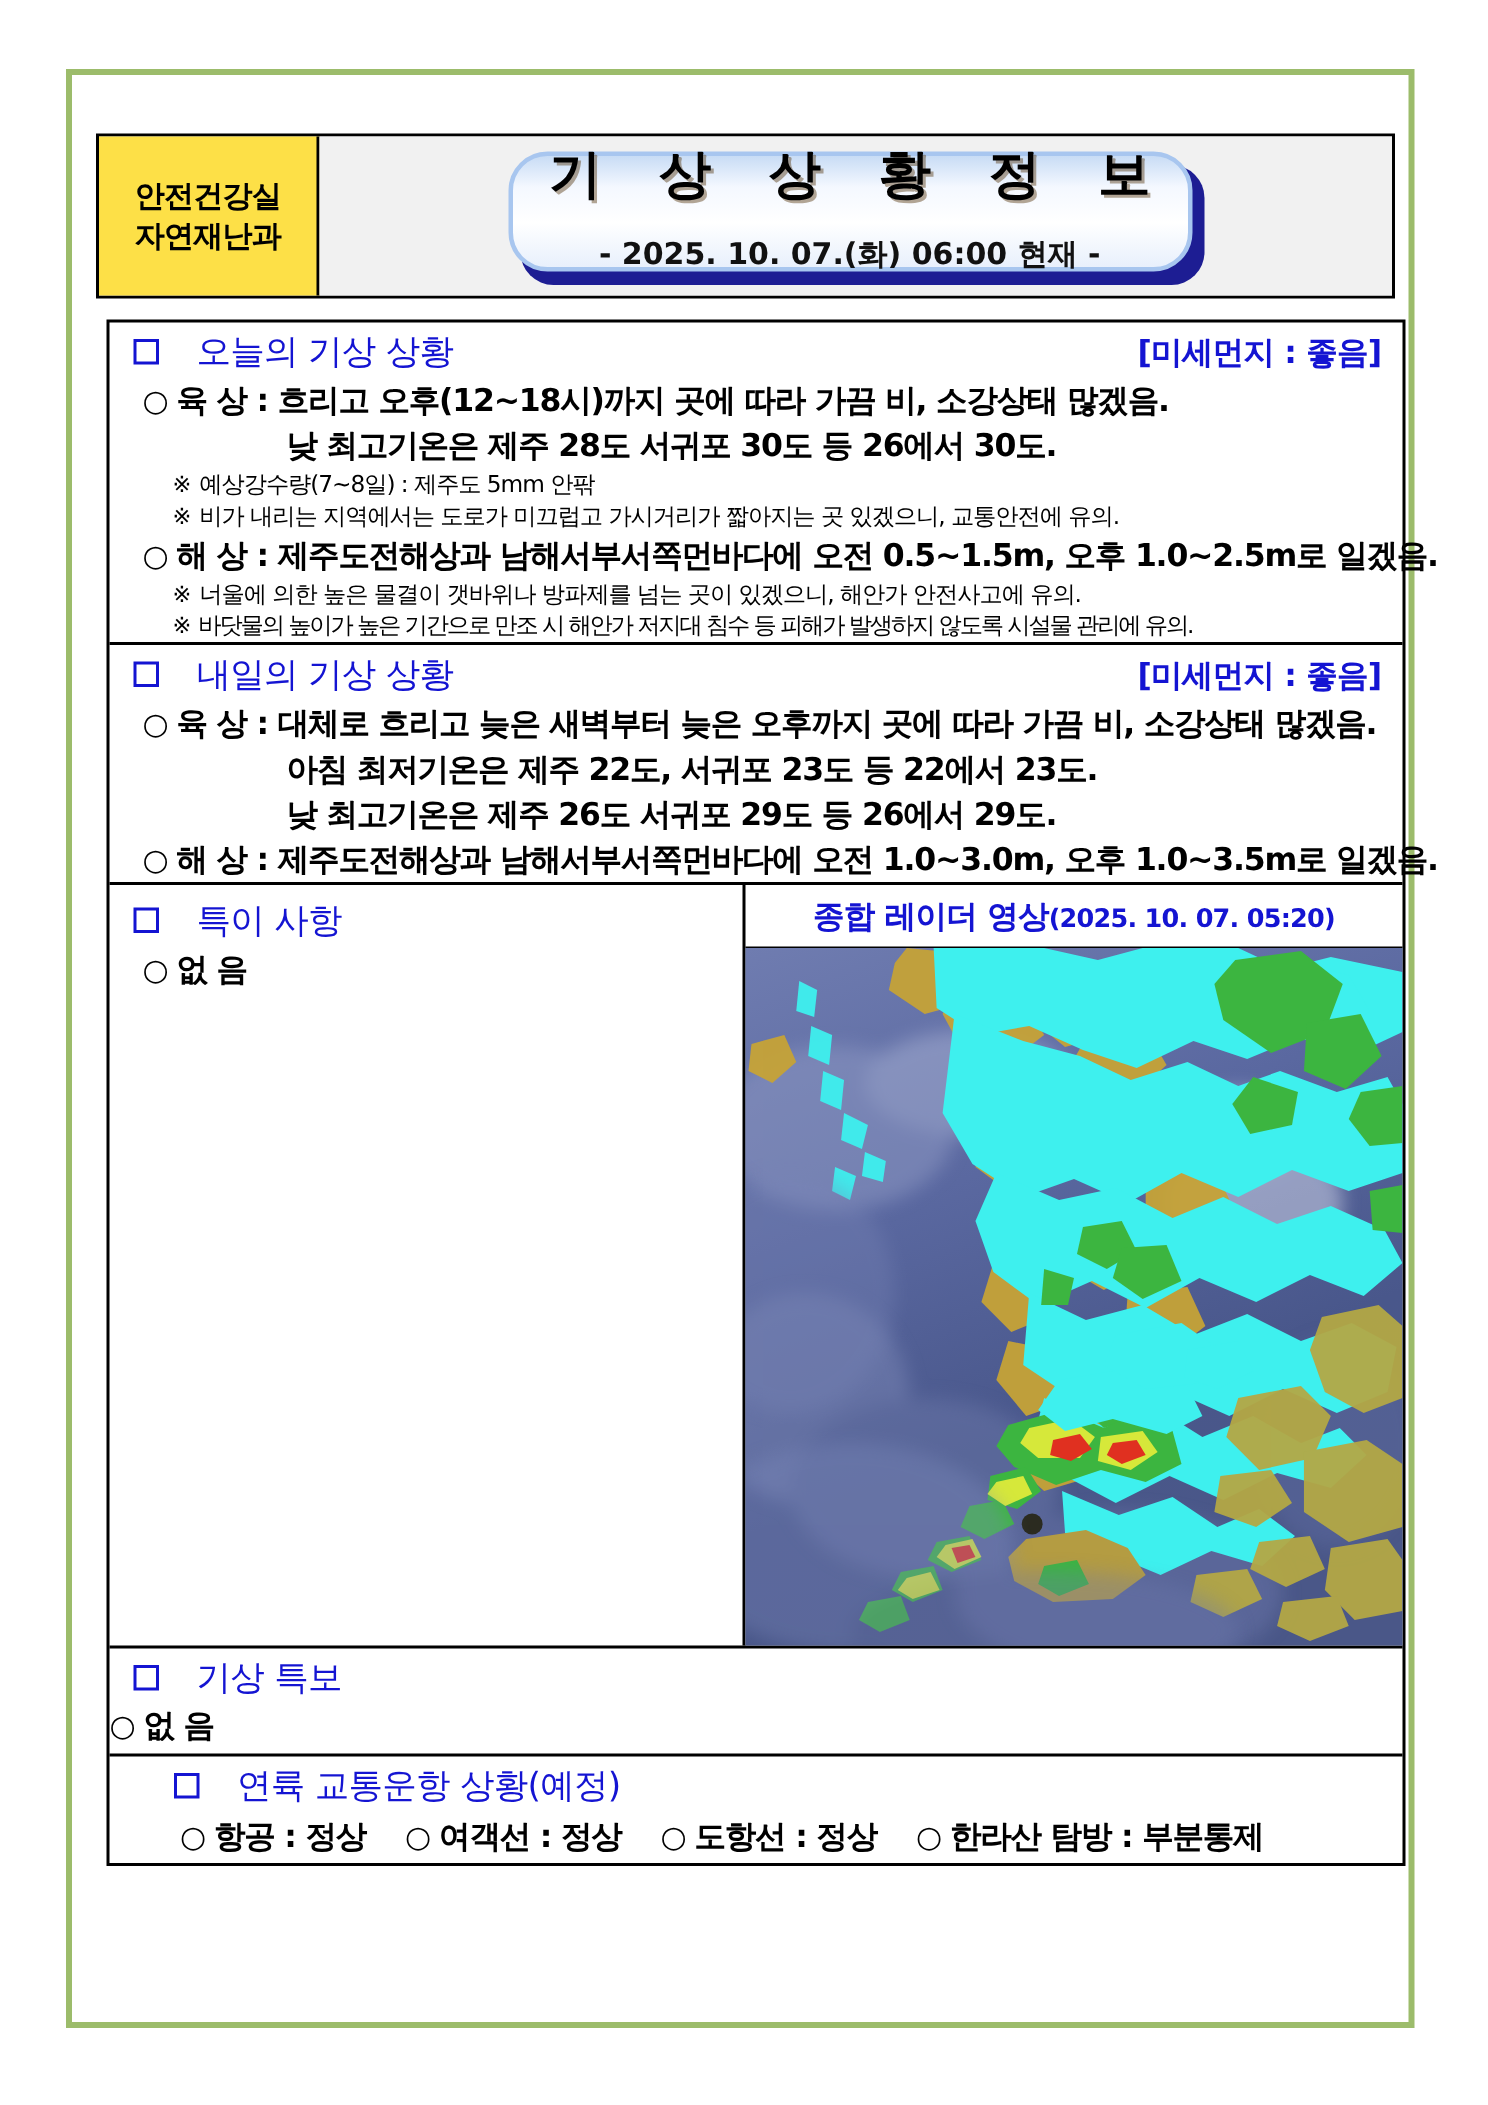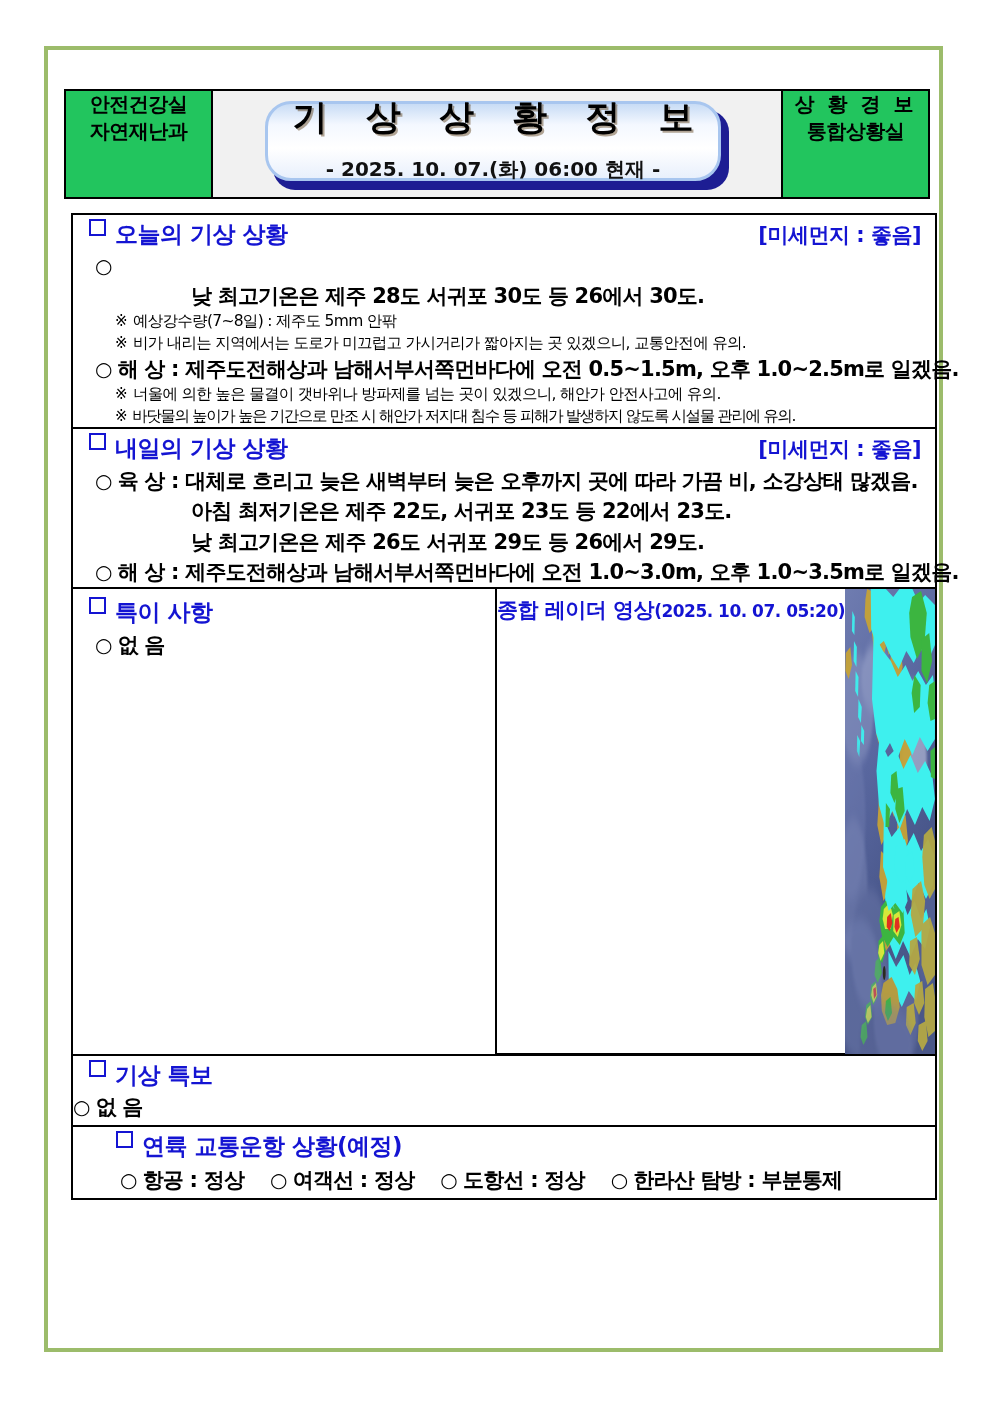--- a/index.html
+++ b/index.html
@@ -38,22 +38,22 @@
     box-sizing: border-box;
     display: flex;
     background: #ffffff;
   }
   .hdr-cell-left, .hdr-cell-right {
     width: 147px;
     flex: 0 0 147px;
     display: flex;
     flex-direction: column;
     align-items: center;
-    justify-content: flex-start;
-    background: #22c55e;
+    justify-content: center;
+    background: #fde047;
     box-sizing: border-box;
   }
   .hdr-cell-left { border-right: 2px solid #000; }
   .hdr-cell-right { border-left: 2px solid #000; }
   .hdr-cell-mid {
     flex: 1 1 auto;
     background: #f1f1f1;
     position: relative;
     display: flex;
     align-items: center;
@@ -132,23 +132,24 @@
   .row.last { border-bottom: none; margin-left: 27px; }
 
   .sec-head {
     display: flex;
     align-items: center;
     justify-content: space-between;
     padding: 4px 14px 2px 16px;
   }
   .sec-title {
     display: flex;
-    gap: 9px;
+    align-items: center;
+    gap: 25px;
     color: #1414d2;
-    font-weight: 700;
+    font-weight: 400;
     font-size: 23px;
     letter-spacing: -0.5px;
     white-space: nowrap;
   }
   .sq {
     display: inline-block;
     width: 17px;
     height: 17px;
     border: 2.5px solid #1414d2;
     box-sizing: border-box;
@@ -211,21 +212,21 @@
     flex: 0 0 424px;
     width: 424px;
     border-right: 2px solid #000;
     box-sizing: border-box;
     padding-top: 4px;
   }
   .split-right {
     flex: 1 1 auto;
     box-sizing: border-box;
     display: flex;
-    flex-direction: row;
+    flex-direction: column;
   }
   .radar-caption {
     text-align: center;
     padding: 7px 0 6px 0;
     border-bottom: 1.5px solid #000;
     white-space: nowrap;
   }
   .radar-caption .rc-main {
     color: #1414d2;
     font-weight: 700;
@@ -279,39 +280,36 @@
     <div class="hdr-cell-mid">
       <div id="title-plaque-wrap">
         <div id="title-shadow"></div>
         <div id="title-plaque">
           <div id="title-main">기 상 상 황 정 보</div>
           <div id="title-sub">- 2025. 10. 07.(화) 06:00 현재 -</div>
         </div>
       </div>
     </div>
 
-    <div class="hdr-cell-right">
-      <div class="hdr-small hdr-right-1">상 황 경 보</div>
-      <div class="hdr-small">통합상황실</div>
-    </div>
   </div>
 
   <div id="body-table">
 
     <div class="row">
       <div class="sec-head">
         <div class="sec-title">
           <span class="sq"></span>
           <span>오늘의 기상 상황</span>
         </div>
         <div class="sec-badge">[미세먼지 : 좋음]</div>
       </div>
 
       <div class="line lvl-main">
         <span class="bullet-o">○</span>
+        <span>육 상 : 흐리고 오후(12~18시)까지 곳에 따라 가끔 비, 소강상태 많겠음.</span>
       </div>
       <div class="line lvl-cont">
         <span>낮 최고기온은 제주 28도 서귀포 30도 등 26에서 30도.</span>
       </div>
 
       <div class="line lvl-note">
         <span class="bullet-ast">※</span>
         <span>예상강수량(7~8일) : 제주도 5mm 안팎</span>
       </div>
       <div class="line lvl-note">

